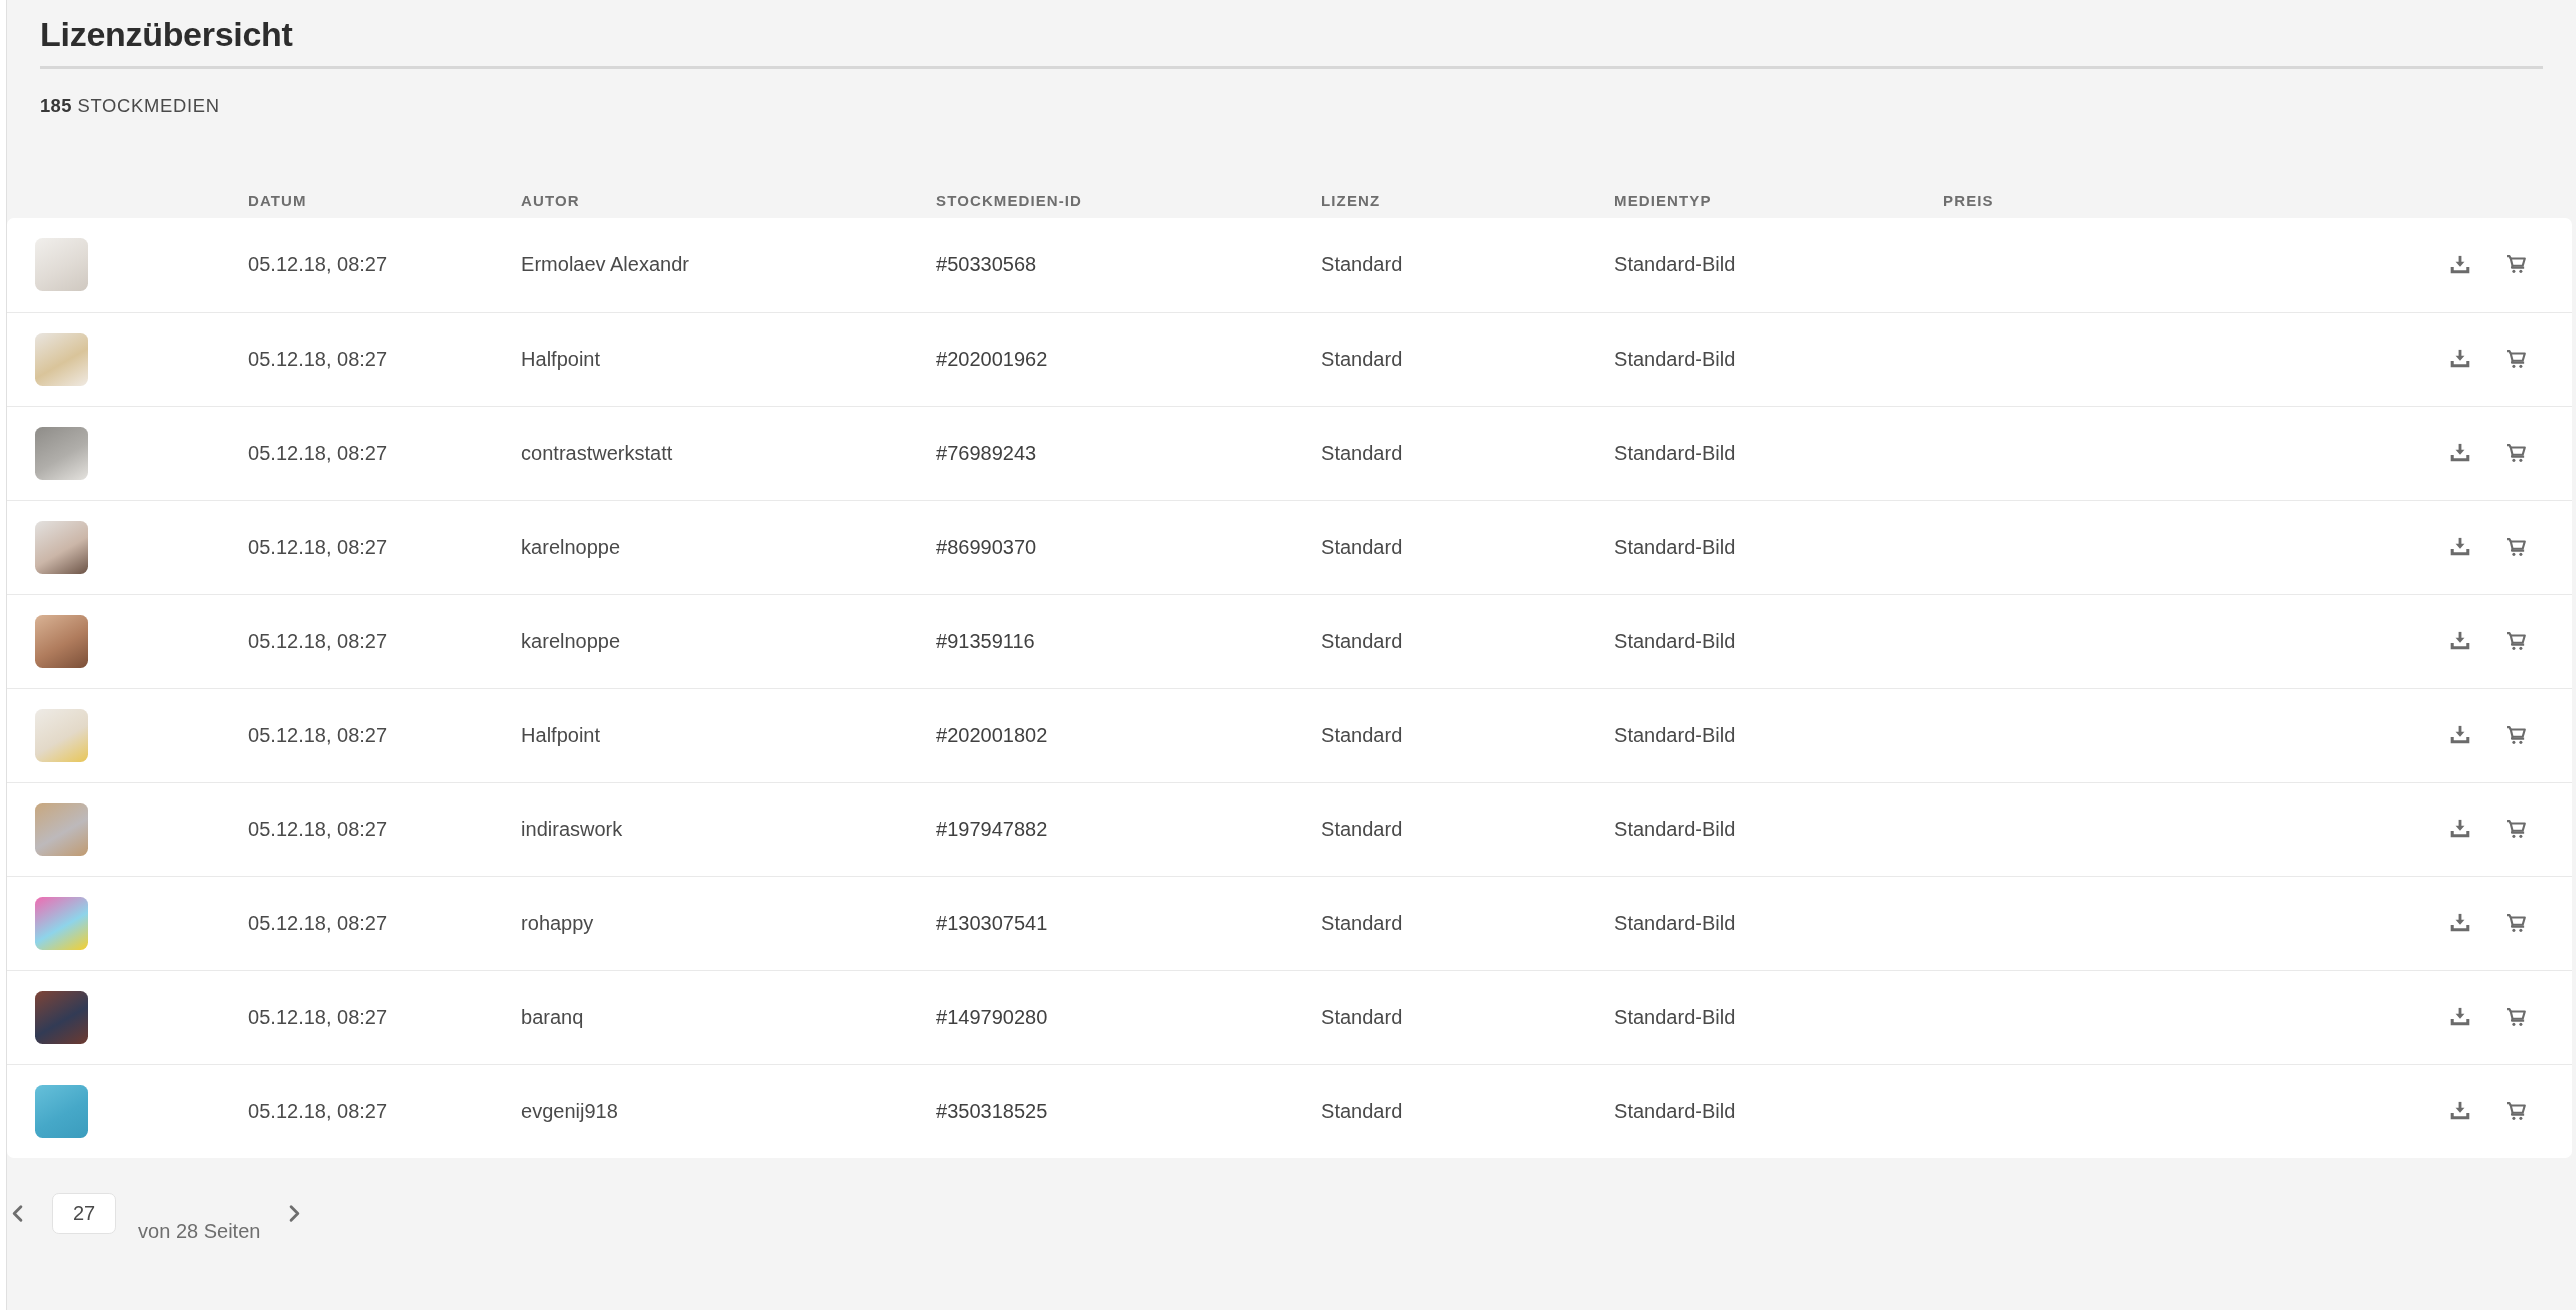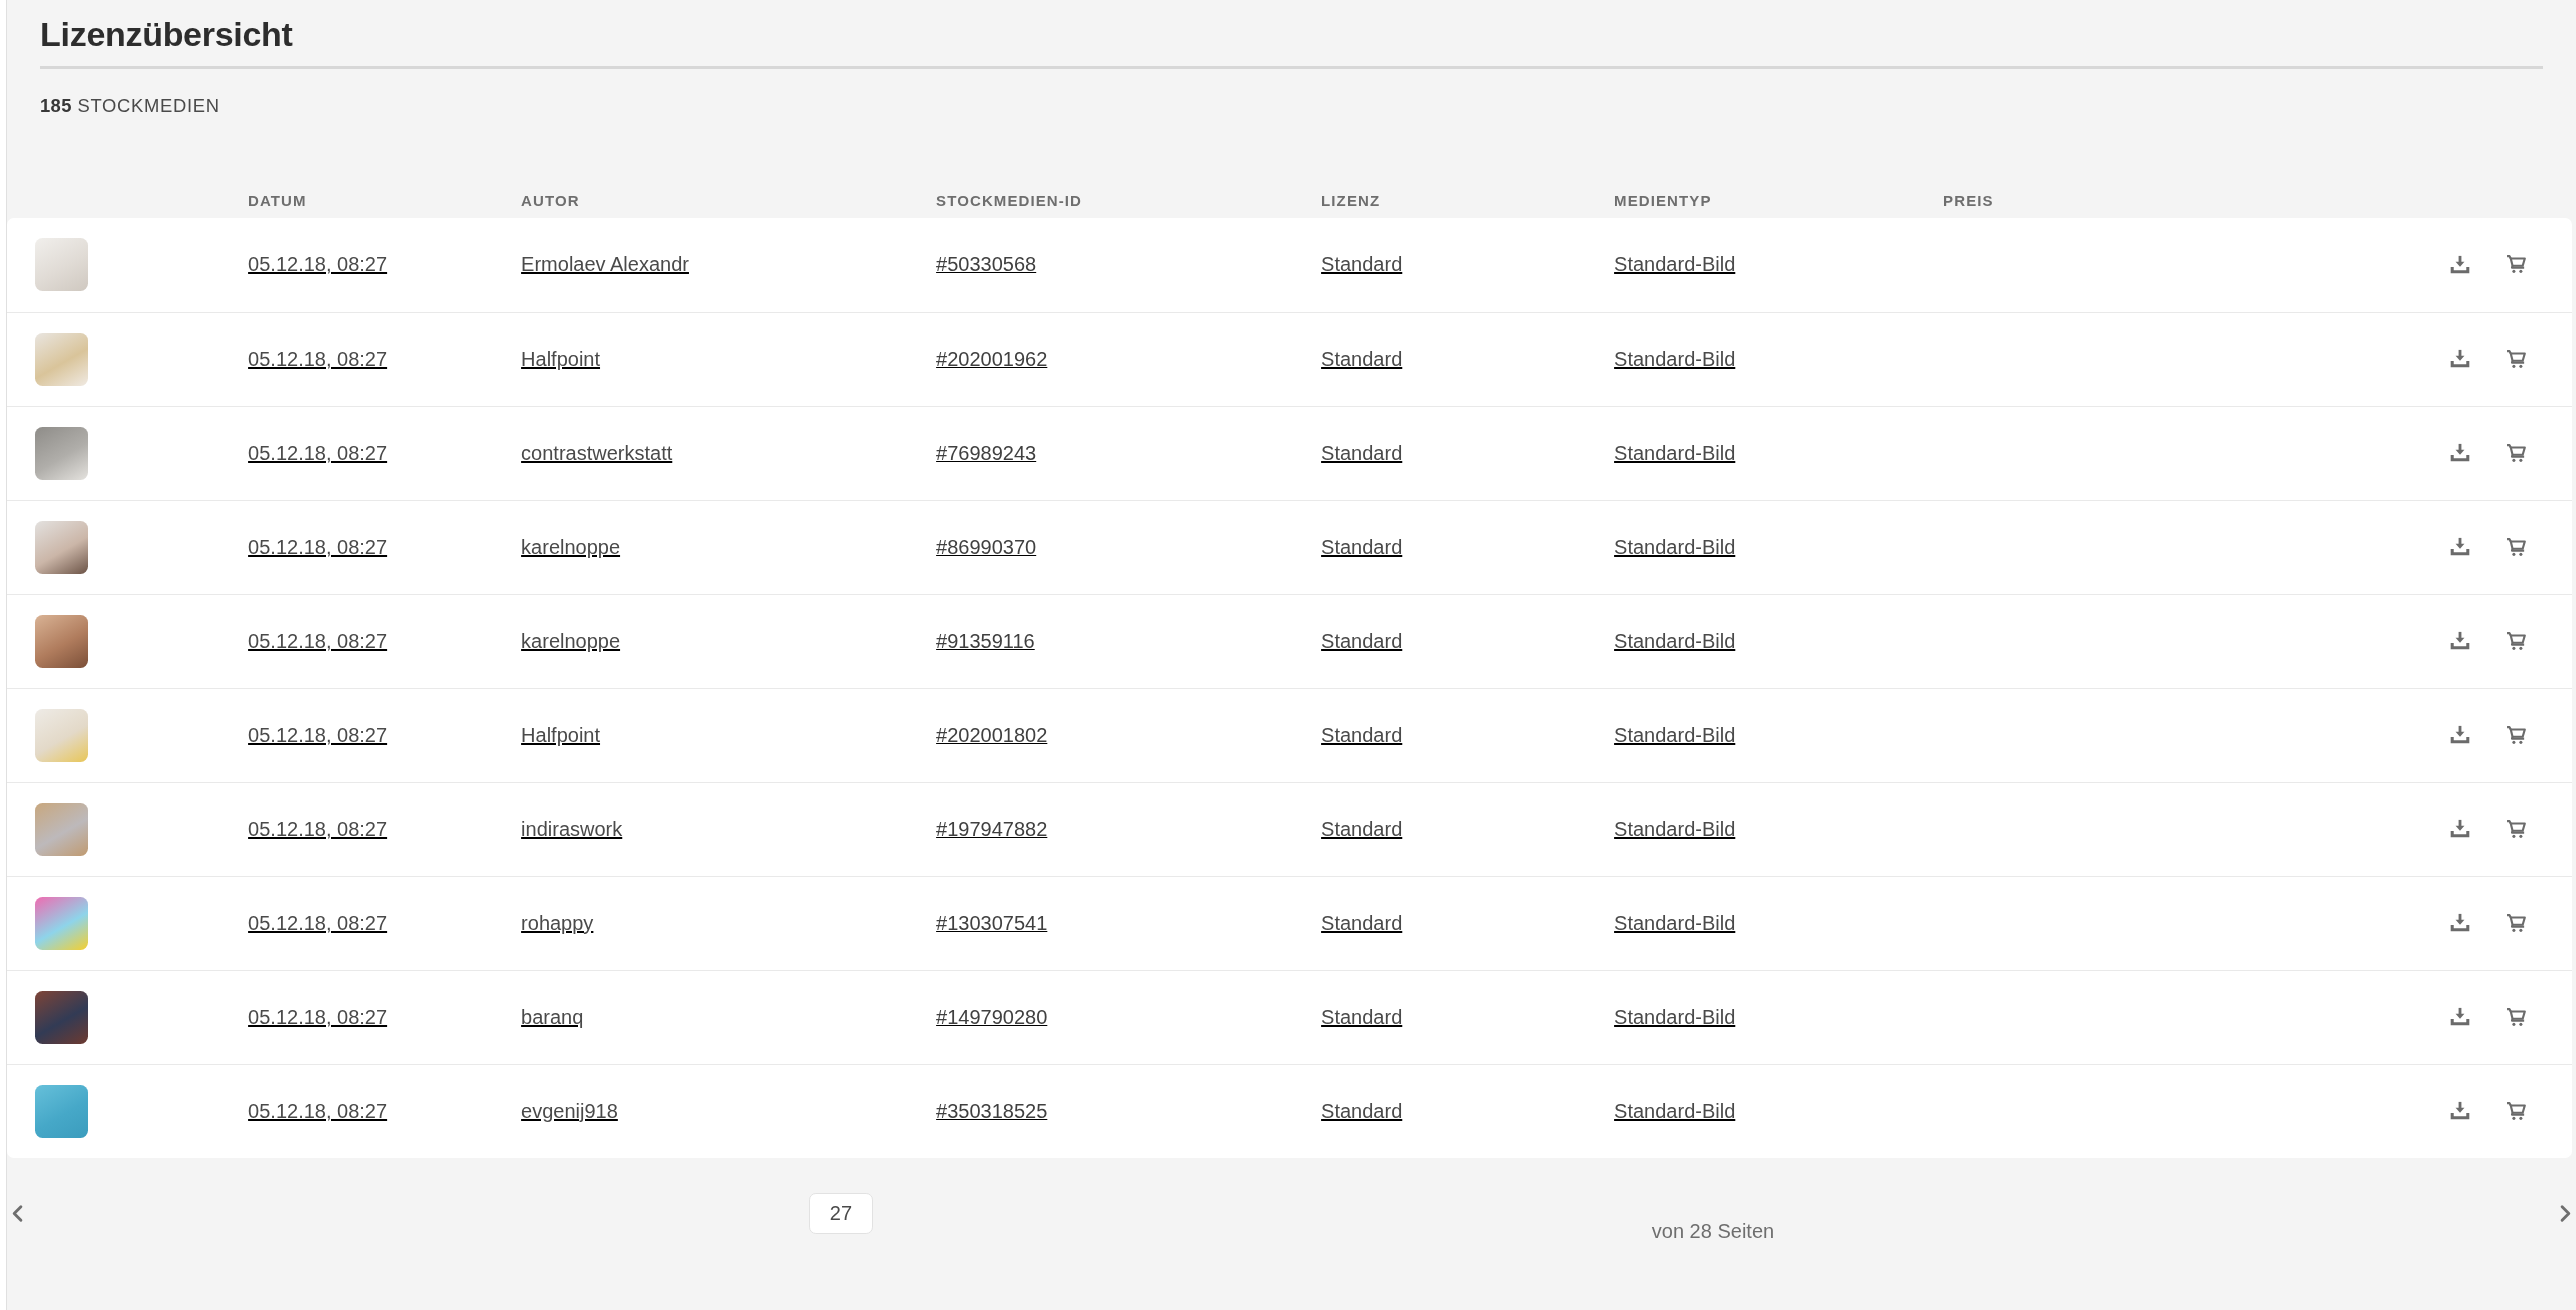--- a/index.html
+++ b/index.html
@@ -38,41 +38,40 @@
   .header-grid { margin-top: 74px; }
   .col-label {
     font-size: 15px; font-weight: 700; color: #6e6e6e;
     letter-spacing: 1.1px; line-height: 19px;
   }
   .rows-card {
     margin-top: 8.2px; margin-right: 4.1px;
     background: #ffffff;
     border-radius: 6.8px;
     overflow: hidden;
-    text-decoration: underline;
   }
   .row { height: 94px; }
   .row + .row { border-top: 1.4px solid #e9e9e9; }
   .thumb {
     width: 53px; height: 53px; border-radius: 7.5px;
     background: #ddd;
   }
   .cell { font-size: 20px; color: #4a4a4a; }
   .id-link { font-size: 20px; color: #404040; text-decoration: none; cursor: pointer; }
   .actions {
     display: flex; align-items: center; justify-content: flex-end;
     gap: 30px; padding-right: 42px;
   }
   .icon-btn {
     background: none; border: none; padding: 0; margin: 0; cursor: pointer;
     display: flex; align-items: center; justify-content: center;
   }
   .pagination {
     margin-top: 27px;
-    display: flex; align-items: center; justify-content: space-between;
+    display: flex; align-items: center; justify-content: flex-start;
     gap: 22px;
   }
   .page-input {
     width: 64px; height: 41px;
     border: 1.4px solid #e2e2e2; border-radius: 6.8px;
     background: #fff; text-align: center;
     font-family: "Liberation Sans", sans-serif;
     font-size: 20px; color: #4a4a4a;
     outline: none;
   }

